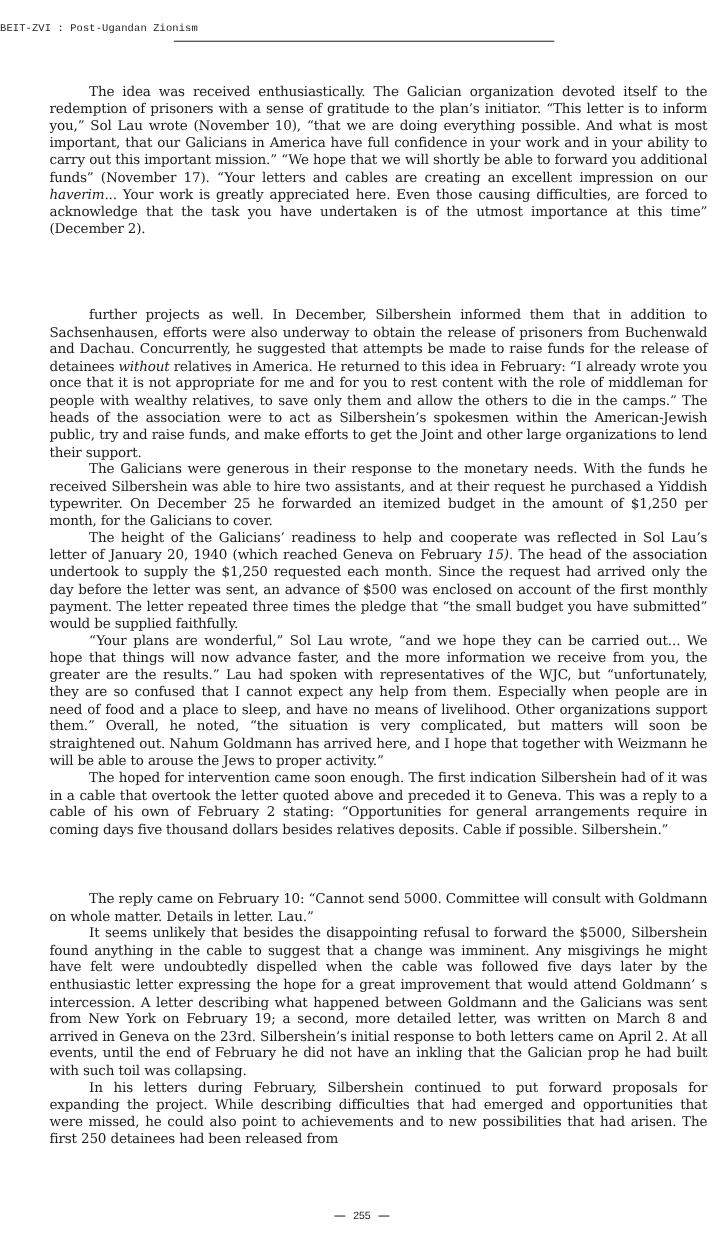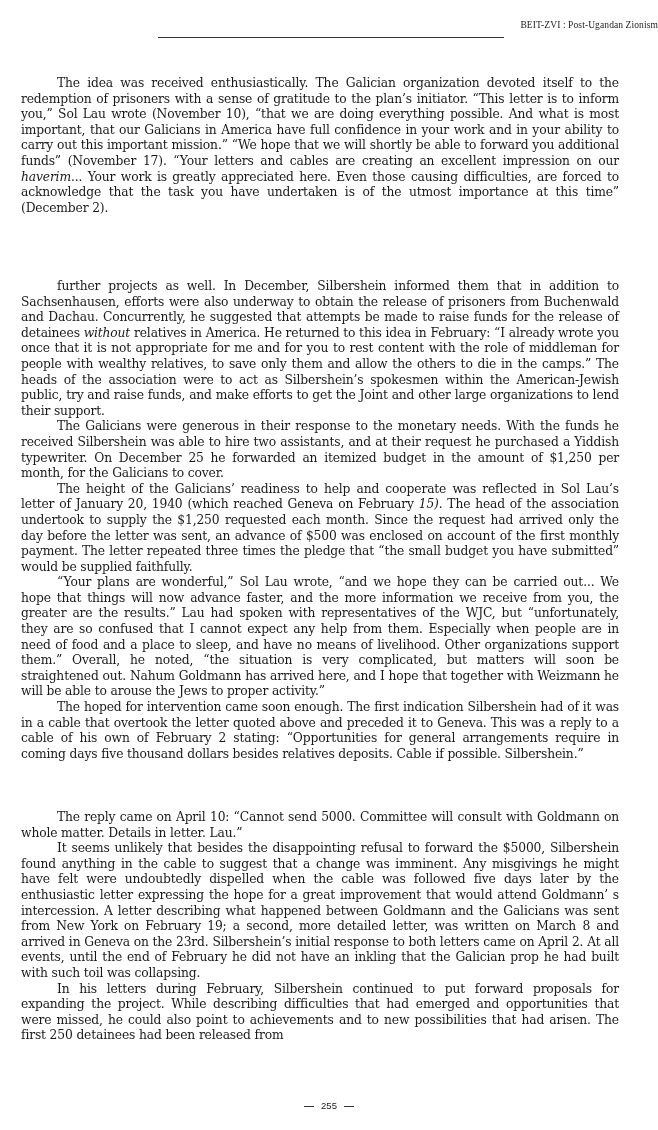--- a/index.html
+++ b/index.html
@@ -12,37 +12,37 @@
       height: 1130px;
       position: relative;
       overflow: hidden;
       color: #1a1a1a;
     }
     .running-header {
       position: absolute;
       top: 20px;
       left: 0;
       width: 658px;
-      text-align: right;
-      font-family: Liberation Serif, serif;
+      text-align: left;
+      font-family: Liberation Mono, monospace;
       font-size: 9.5px;
       color: #222;
       letter-spacing: 0.1px;
     }
     .header-rule {
       position: absolute;
       top: 37px;
       left: 158px;
       width: 346px;
       height: 0;
       border-top: 1px solid #333;
     }
     .body-text {
       position: absolute;
-      left: 21px;
+      left: 45px;
       width: 598px;
       font-family: "DejaVu Serif", "Liberation Serif", serif;
       font-size: 12.3px;
       line-height: 15.6px;
       text-align: justify;
       color: #1a1a1a;
       letter-spacing: -0.15px;
       word-spacing: 0px;
     }
     .body-text p {
@@ -81,20 +81,20 @@
     <p><span>The idea was  received  enthusiastically.  The  Galician  organization  devoted  itself to the redemption of prisoners with a sense of gratitude to  the  plan’s  initiator.  “This letter is to inform you,” Sol Lau wrote (November 10), “that  we  are  doing  everything possible. And what is most important, that our  Galicians  in  America  have  full confidence in your work and in your ability  to  carry  out  this  important  mission.”  “We hope that we will shortly be able to forward you additional funds”  (November  17). “Your letters and cables are creating an excellent impression on our </span><em>haverim</em><span>... Your work is greatly appreciated here. Even those causing difficulties, are forced to acknowledge that the task you have undertaken is of the utmost importance at this time” (December 2).</span></p>
   </div>
 <div class="body-text block-2">
     <p><span>further projects as well. In December, Silbershein informed them that in addition to Sachsenhausen, efforts were also underway to obtain the release of prisoners  from Buchenwald and Dachau. Concurrently, he suggested that attempts be made to raise funds for the release of detainees </span><em>without</em><span> relatives in America. He returned to this idea in February: “I already wrote you once that it is not appropriate for me and for you to rest content with the role of middleman for  people  with  wealthy  relatives,  to  save  only them and allow the others to die in the camps.” The heads of the  association  were  to  act as Silbershein’s spokesmen within the American-Jewish public, try and raise funds, and make efforts to get the Joint and other large organizations to lend their support.</span></p>
     <p><span>The Galicians were generous in their response to the monetary needs. With the funds he received Silbershein was able to hire two assistants, and at their request he purchased a Yiddish typewriter. On December 25 he forwarded an itemized budget in the amount of $1,250 per month, for the Galicians to cover.</span></p>
     <p><span>The height of the Galicians’ readiness to help and cooperate was reflected in Sol Lau’s letter of January 20, 1940 (which reached Geneva on February </span><em>15)</em><span>. The head of the association undertook to supply the $1,250 requested each month. Since the request had arrived only the day before the letter was sent, an advance of $500 was enclosed on account of the first monthly payment. The letter repeated three times the pledge that “the small budget you have submitted” would be supplied faithfully.</span></p>
     <p><span>“Your plans are wonderful,” Sol Lau wrote, “and we hope they can be carried  out... We hope that things will now advance faster, and the more information we receive from you, the greater are the results.” Lau had spoken with representatives  of  the  WJC, but “unfortunately, they are so confused that I cannot expect any help from them. Especially when people are in need of food and a place to sleep, and have no means of livelihood. Other organizations support them.” Overall, he noted, “the situation is very complicated, but matters will soon be straightened out. Nahum Goldmann has  arrived here, and I hope that together with Weizmann he will be able to arouse the Jews to proper activity.”</span></p>
     <p><span>The hoped for intervention came  soon  enough.  The  first  indication  Silbershein had of it was in a cable that overtook the letter quoted above and preceded it to Geneva. This was a reply to a cable of his own  of  February  2  stating:  “Opportunities  for  general arrangements require in coming days five thousand dollars besides  relatives  deposits. Cable if possible. Silbershein.”</span></p>
   </div>
 <div class="body-text block-3">
-    <p><span>The reply came on  April  10:  “Cannot  send  5000.  Committee  will  consult  with Goldmann on whole matter. Details in letter. Lau.”</span></p>
+    <p><span>The reply came on  February  10:  “Cannot  send  5000.  Committee  will  consult  with Goldmann on whole matter. Details in letter. Lau.”</span></p>
     <p><span>It seems unlikely that besides the disappointing refusal to forward the $5000, Silbershein found anything in the cable to  suggest  that  a  change  was  imminent.  Any misgivings he might have felt were undoubtedly dispelled when the cable was followed five days later by the enthusiastic letter expressing the hope for a great improvement that would attend Goldmann’ s intercession. A letter describing what happened between Goldmann and the Galicians was sent from New York on February 19; a second, more detailed letter, was written on March 8 and arrived  in  Geneva  on  the 23rd. Silbershein’s initial response to both letters came on April  2.  At  all  events,  until the end of February he did not have an inkling that the Galician prop he had built  with such toil was collapsing.</span></p>
     <p><span>In his letters during February, Silbershein  continued  to  put  forward  proposals for expanding the project. While describing difficulties that had emerged and opportunities that were missed, he could also point to achievements and to new possibilities  that  had  arisen.  The  first  250  detainees  had  been  released  from</span></p>
   </div>
 
 <div class="page-footer">
   <span class="dash"></span><span>255</span><span class="dash"></span>
 </div>
 
 </body></html>

